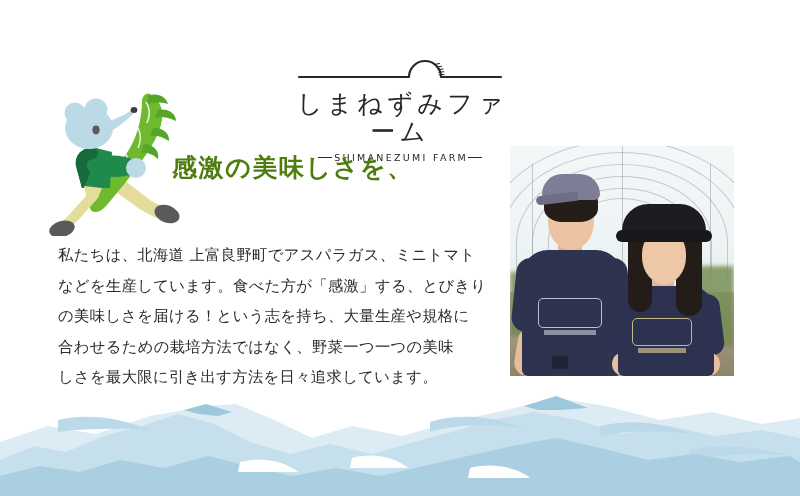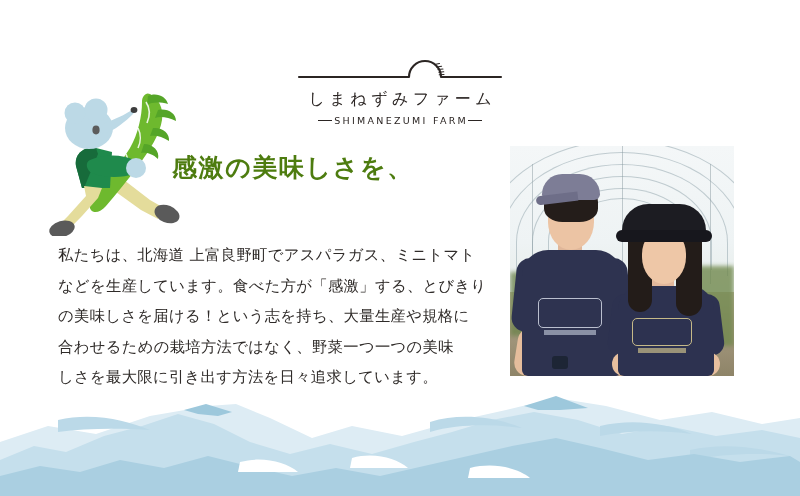--- a/index.html
+++ b/index.html
@@ -14,21 +14,21 @@
   }
 
   
   #logo-block{
     position:absolute; left:286px; top:44px; width:228px;
     text-align:center;
   }
   #logo-mark{ display:block; margin:0 auto; }
   #logo-wordmark{
     margin-top:6px;
-    font-size:16px;
+    font-size:25px;
     letter-spacing:4.5px;
     color:#2b2523;
     font-weight:400;
     line-height:1.1;
     font-family:"DejaVu Sans","Liberation Sans",sans-serif;
     text-indent:4.5px;
   }
   #logo-sub-row{
     margin-top:7px;
     display:flex; align-items:center; justify-content:center; text-align:right;

